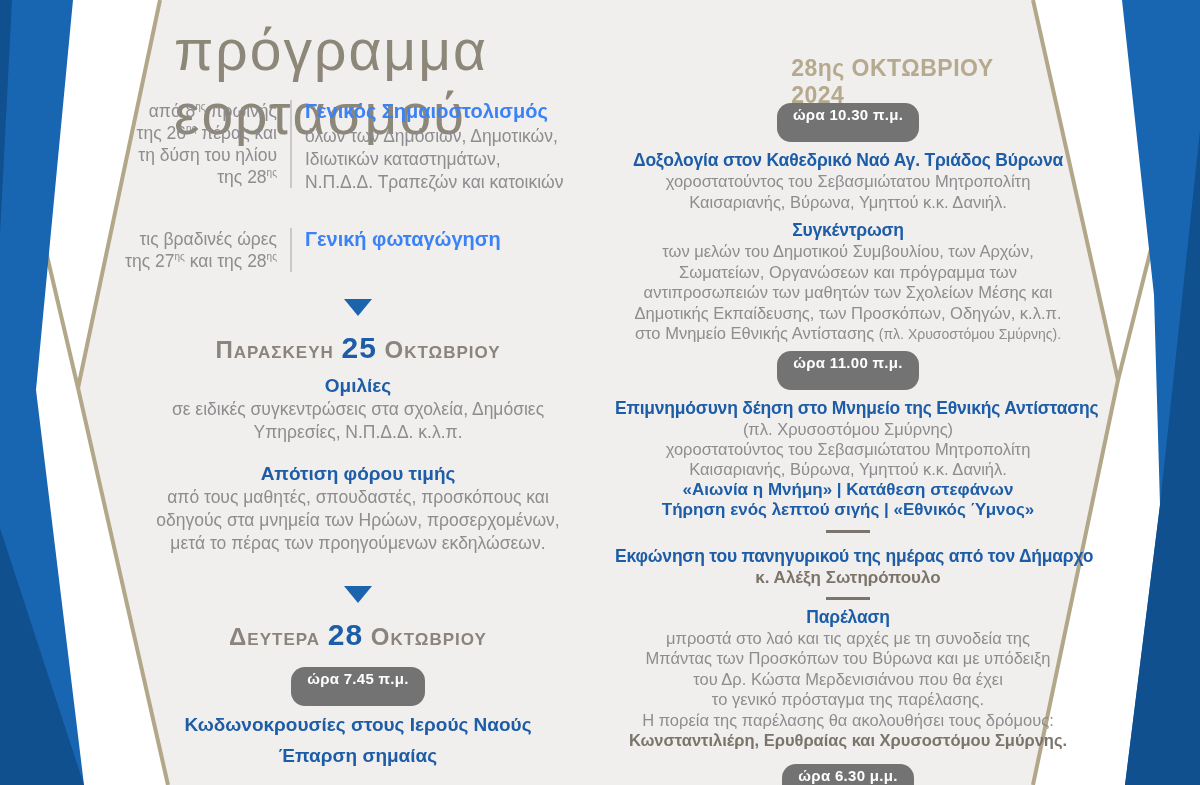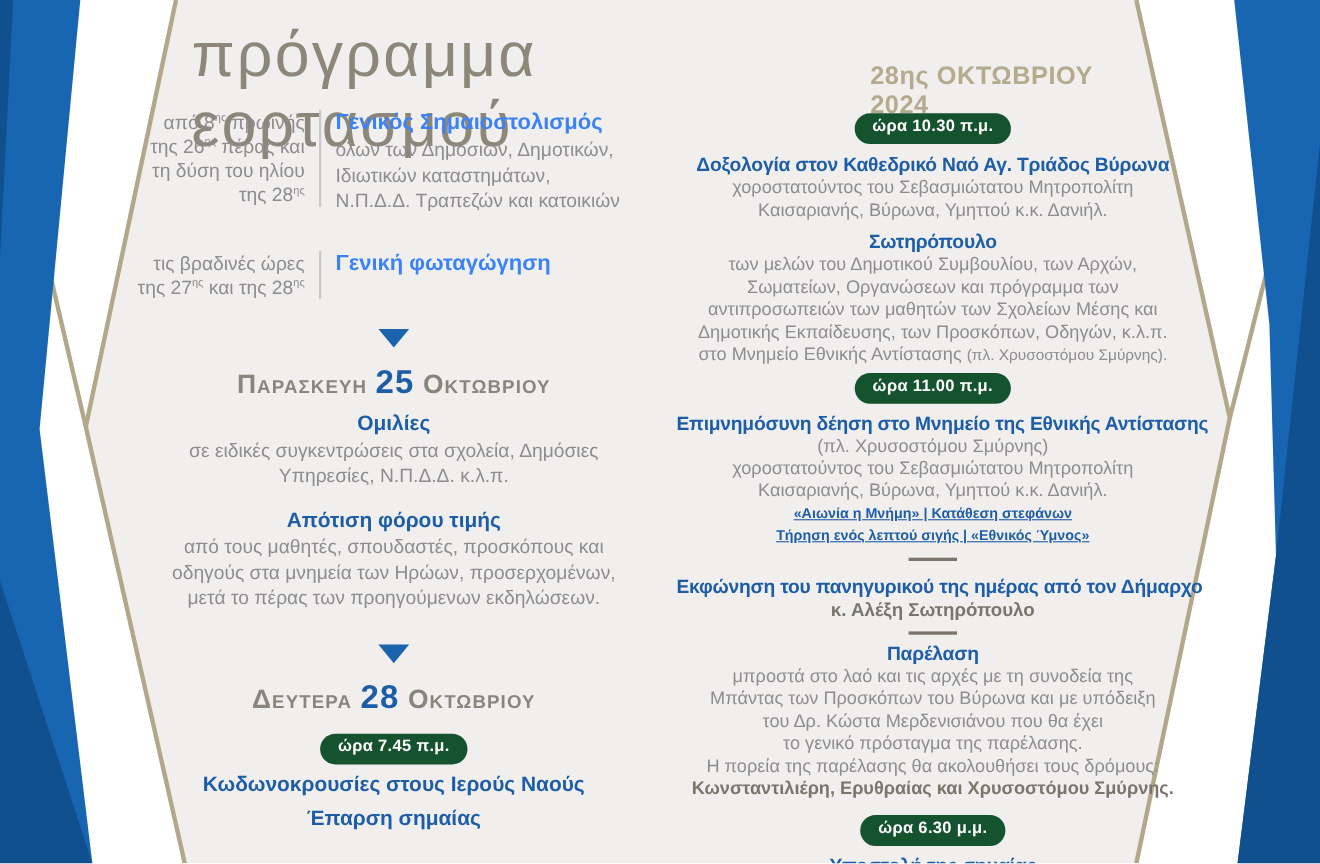--- a/index.html
+++ b/index.html
@@ -46,30 +46,30 @@
   .sc{font-variant:small-caps;}
   .dnum{font-size:30px;font-weight:bold;color:#1d5da7;}
 
   
   .ctitle{font-size:19px;font-weight:bold;color:#1d5da7;line-height:24px;margin-top:7px;white-space:nowrap;}
   .cbody{font-size:17.5px;line-height:23px;color:#8d8c8e;}
   .mt18{margin-top:18px;}
 
   
   .pill{
-    display:inline-block;background:#14532d;color:#fff;font-size:15px;font-weight:bold;
-    padding:3px 16px 8px;border-radius:14px;line-height:17px;letter-spacing:0.3px;
+    display:inline-block;background:#737373;color:#fff;font-size:15px;font-weight:bold;
+    padding:3px 16px 19px;border-radius:14px;line-height:17px;letter-spacing:0.3px;
   }
   .pill-row{margin-top:13px;}
 
   
   .col-right .rtitle{font-size:17.5px;font-weight:bold;color:#1d5da7;line-height:22px;margin-top:7px;letter-spacing:-0.2px;white-space:nowrap;}
   .col-right .rbody{font-size:16.5px;line-height:20.5px;color:#8d8c8e;}
   .col-right .rsub{font-size:16.5px;line-height:20px;color:#8d8c8e;}
-  .rituals{font-size:13px;font-weight:bold;color:#1d5da7;line-height:20.5px;text-decoration:underline;}
+  .rituals{font-size:17px;font-weight:bold;color:#1d5da7;line-height:20.5px;}
   .rname{font-size:17px;font-weight:bold;color:#7b746a;line-height:21px;}
   .rstreets{font-size:16.5px;font-weight:bold;color:#7b746a;line-height:20.5px;}
   .hr{width:44px;height:3px;background:#7b746a;margin:9px auto 6px;}
   sup{font-size:10px;line-height:0;}
   .small{font-size:14px;}
 </style>
 </head>
 <body>
 
 <div class="stage">
@@ -153,21 +153,21 @@
   <section class="col col-right">
 
     <div><span class="pill">ώρα 10.30 π.μ.</span></div>
 
     <div class="rtitle">Δοξολογία στον Καθεδρικό Ναό Αγ. Τριάδος Βύρωνα</div>
     <div class="rbody lines">
         <div class="ln">χοροστατούντος του Σεβασμιώτατου Μητροπολίτη</div>
         <div class="ln">Καισαριανής, Βύρωνα, Υμηττού κ.κ. Δανιήλ.</div>
       </div>
 
-    <div class="rtitle">Σωτηρόπουλο</div>
+    <div class="rtitle">Συγκέντρωση</div>
     <div class="rbody lines">
         <div class="ln">των μελών του Δημοτικού Συμβουλίου, των Αρχών,</div>
         <div class="ln">Σωματείων, Οργανώσεων και πρόγραμμα των</div>
         <div class="ln">αντιπροσωπειών των μαθητών των Σχολείων Μέσης και</div>
         <div class="ln">Δημοτικής Εκπαίδευσης, των Προσκόπων, Οδηγών, κ.λ.π.</div>
         <div class="ln"><span>στο Μνημείο Εθνικής Αντίστασης </span><span class="small">(πλ. Χρυσοστόμου Σμύρνης).</span></div>
       </div>
 
     <div class="pill-row" style="margin-top:6px;"><span class="pill">ώρα 11.00 π.μ.</span></div>
 

